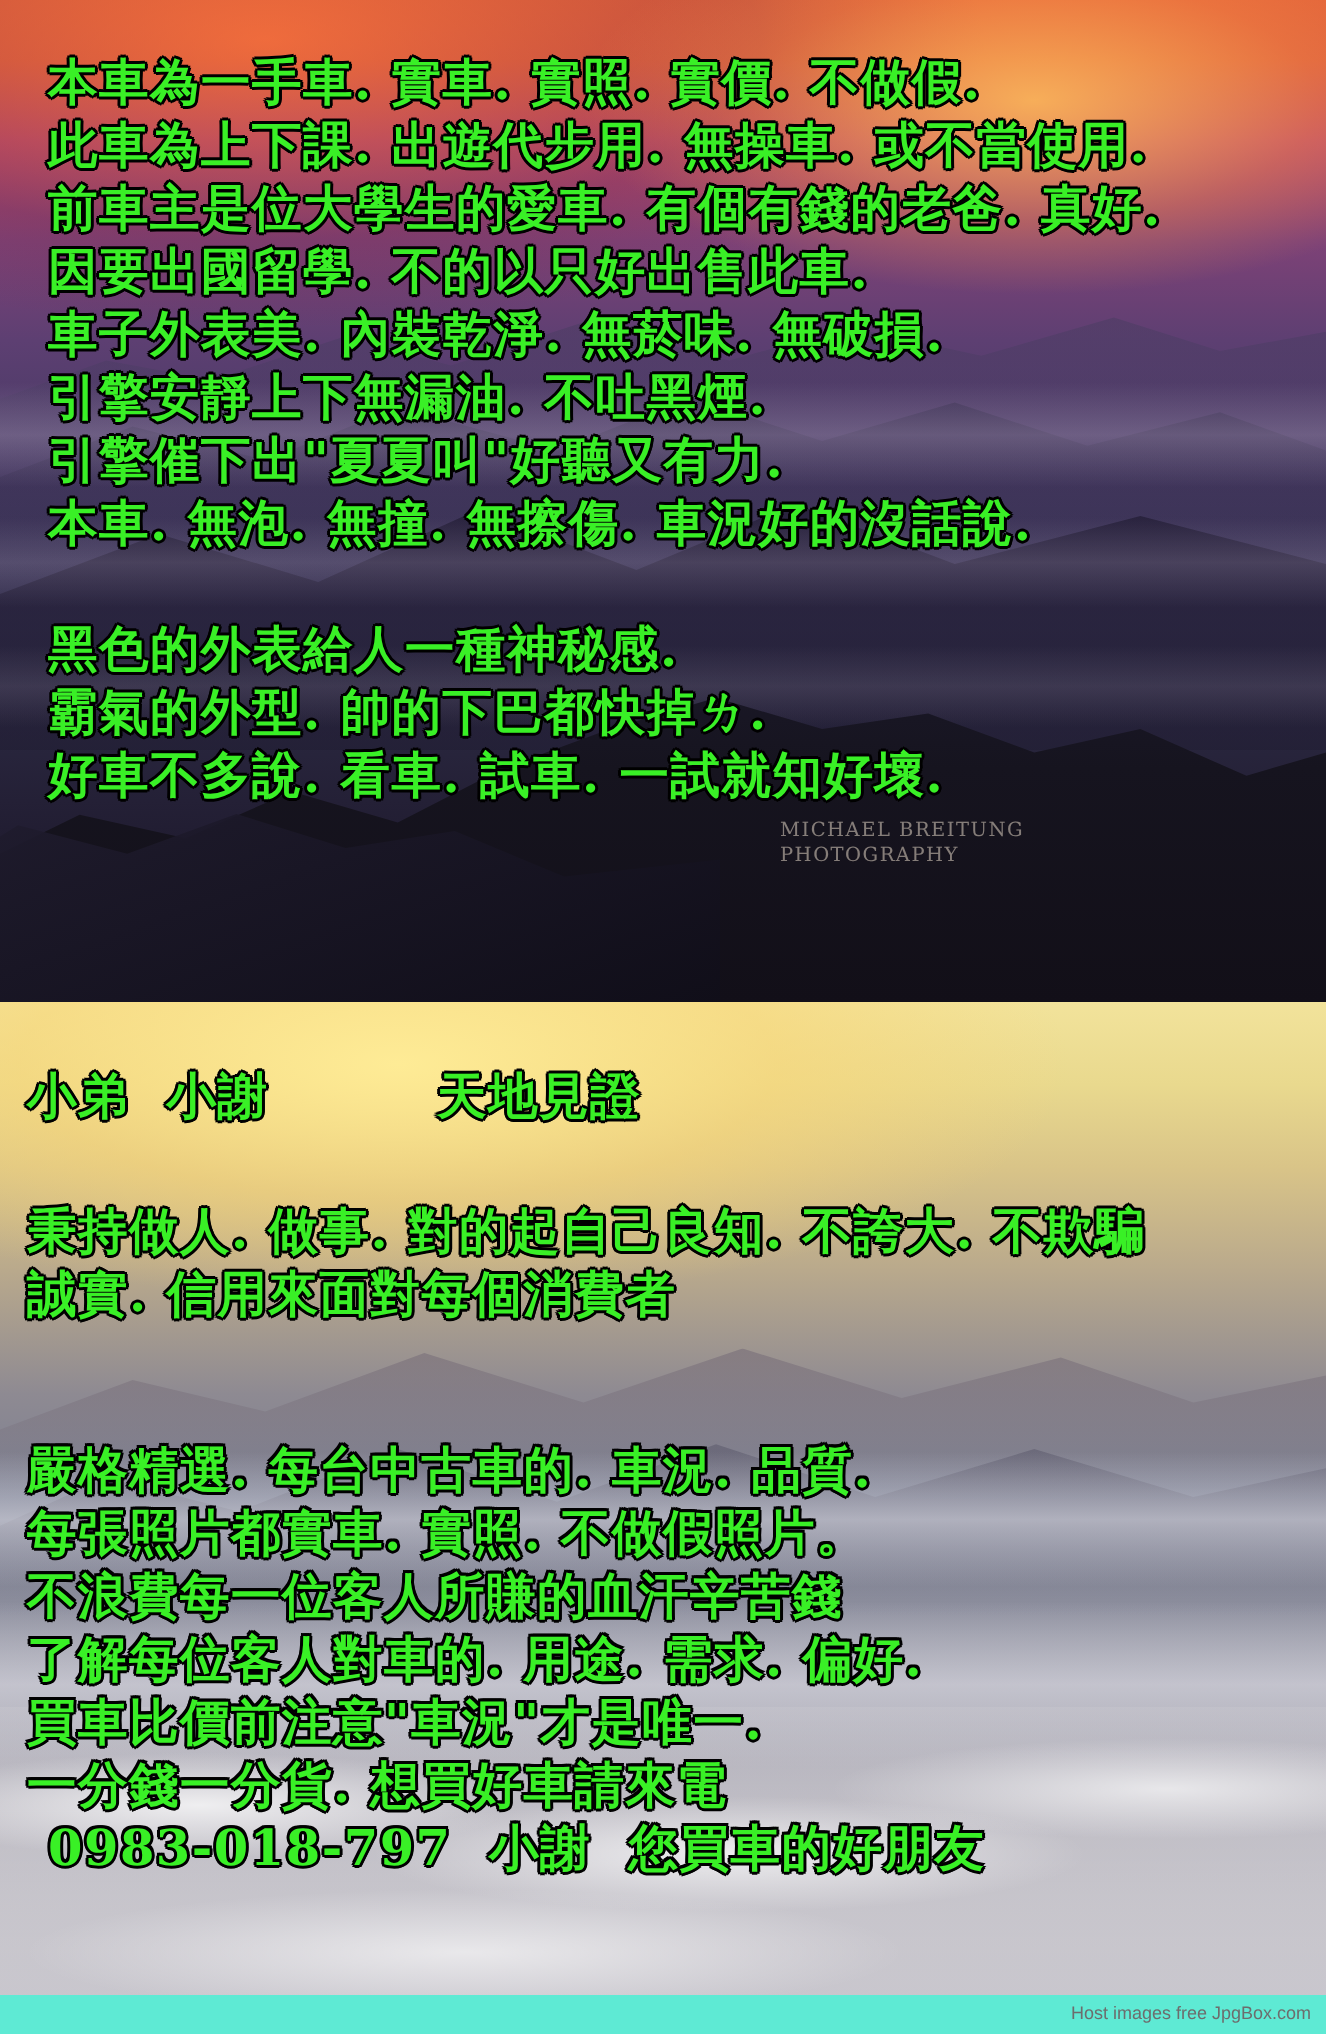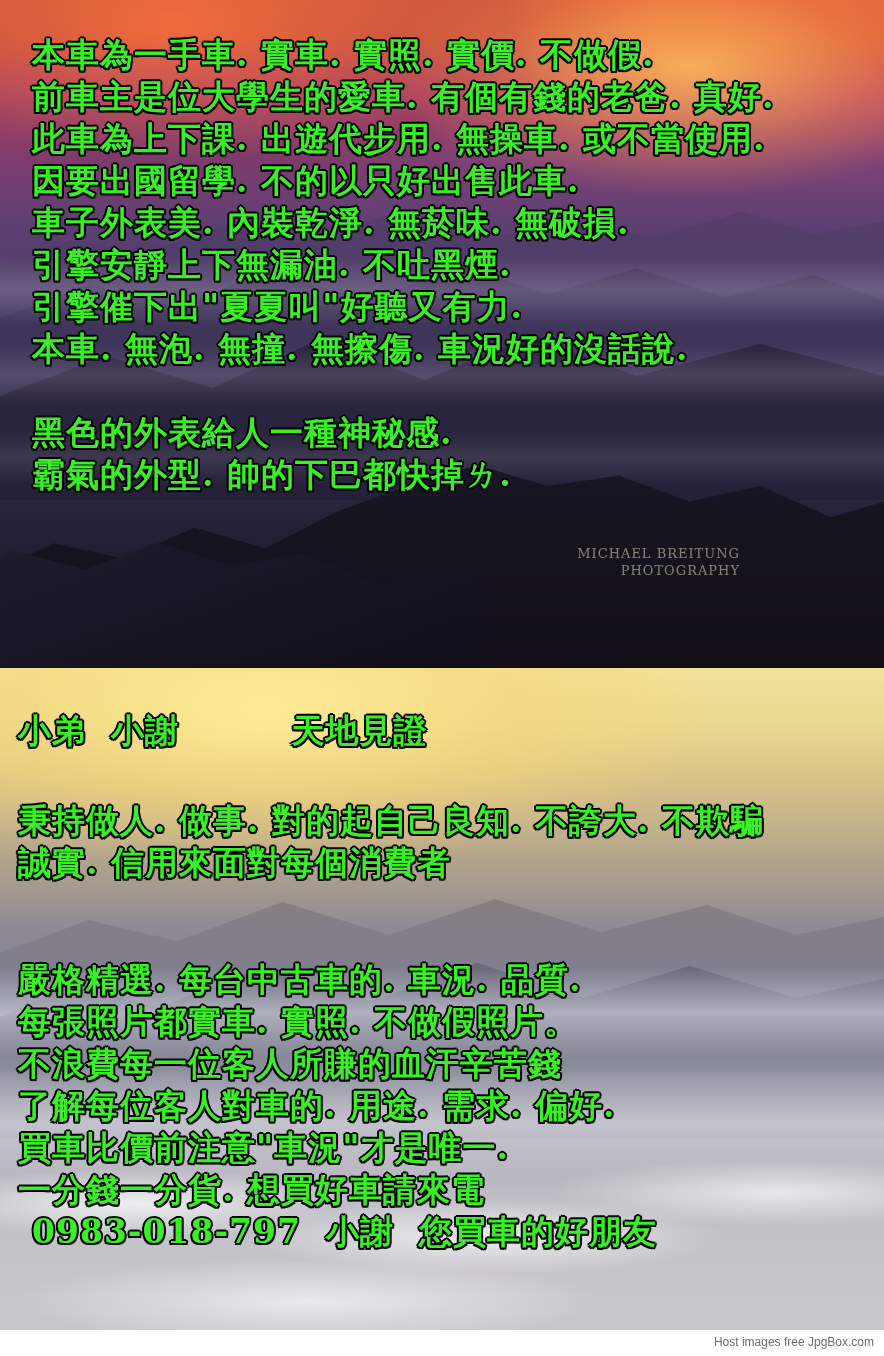--- a/index.html
+++ b/index.html
@@ -95,21 +95,21 @@
     height: 190px;
     background: linear-gradient(to bottom right, #231f33, #100e19);
     clip-path: polygon(0% 55%, 10% 38%, 24% 48%, 38% 34%, 52% 46%, 66% 40%, 80% 56%, 100% 50%, 100% 100%, 0% 100%);
     opacity: 0.9;
   }
   .watermark {
     position: absolute;
     left: 520px;
     top: 545px;
     width: 220px;
-    text-align: right;
+    text-align: left;
     color: rgba(226, 214, 196, 0.55);
     font-family: "DejaVu Serif", serif;
     font-size: 13px;
     letter-spacing: 1px;
     line-height: 17px;
     text-transform: uppercase;
   }
 
   
   .panel-bottom {
@@ -204,21 +204,21 @@
   .bottom-text-b { left: 18px; top: 132px; }
   .bottom-text-c { left: 18px; top: 269px; margin-top: 22px; }
   .phone-line { padding-left: 14px; }
 
   
   .footer {
     position: absolute;
     left: 0; bottom: 0;
     width: 884px;
     height: 26px;
-    background: #ffffff;
+    background: #5eead4;
     z-index: 10;
   }
   .footer-text {
     position: absolute;
     right: 10px;
     top: 5px;
     color: #6d6d6d;
     font-family: "Liberation Sans", sans-serif;
     font-size: 12px;
   }
@@ -239,30 +239,31 @@
     <div class="rock"></div>
     <div class="rock-2"></div>
 
     <div class="watermark">
       <div>Michael Breitung</div>
       <div>Photography</div>
     </div>
 
     <div class="text-block top-text">
       <div class="line">本車為一手車. 實車. 實照. 實價. 不做假.</div>
+      <div class="line">此車為上下課. 出遊代步用. 無操車. 或不當使用.</div>
       <div class="line">前車主是位大學生的愛車. 有個有錢的老爸. 真好.</div>
-      <div class="line">此車為上下課. 出遊代步用. 無操車. 或不當使用.</div>
       <div class="line">因要出國留學. 不的以只好出售此車.</div>
       <div class="line">車子外表美. 內裝乾淨. 無菸味. 無破損.</div>
       <div class="line">引擎安靜上下無漏油. 不吐黑煙.</div>
       <div class="line">引擎催下出"夏夏叫"好聽又有力.</div>
       <div class="line">本車. 無泡. 無撞. 無擦傷. 車況好的沒話說.</div>
       <div class="line spacer">&nbsp;</div>
       <div class="line">黑色的外表給人一種神秘感.</div>
       <div class="line">霸氣的外型. 帥的下巴都快掉ㄌ.</div>
+      <div class="line">好車不多說. 看車. 試車. 一試就知好壞.</div>
     </div>
   </div>
 
   <div class="panel-bottom">
     <div class="bg-bottom"></div>
     <div class="bmtn bmtn-1"></div>
     <div class="bmtn bmtn-2"></div>
     <div class="bfog bfog-a"></div>
     <div class="bfog bfog-b"></div>
     <div class="clouds"></div>

